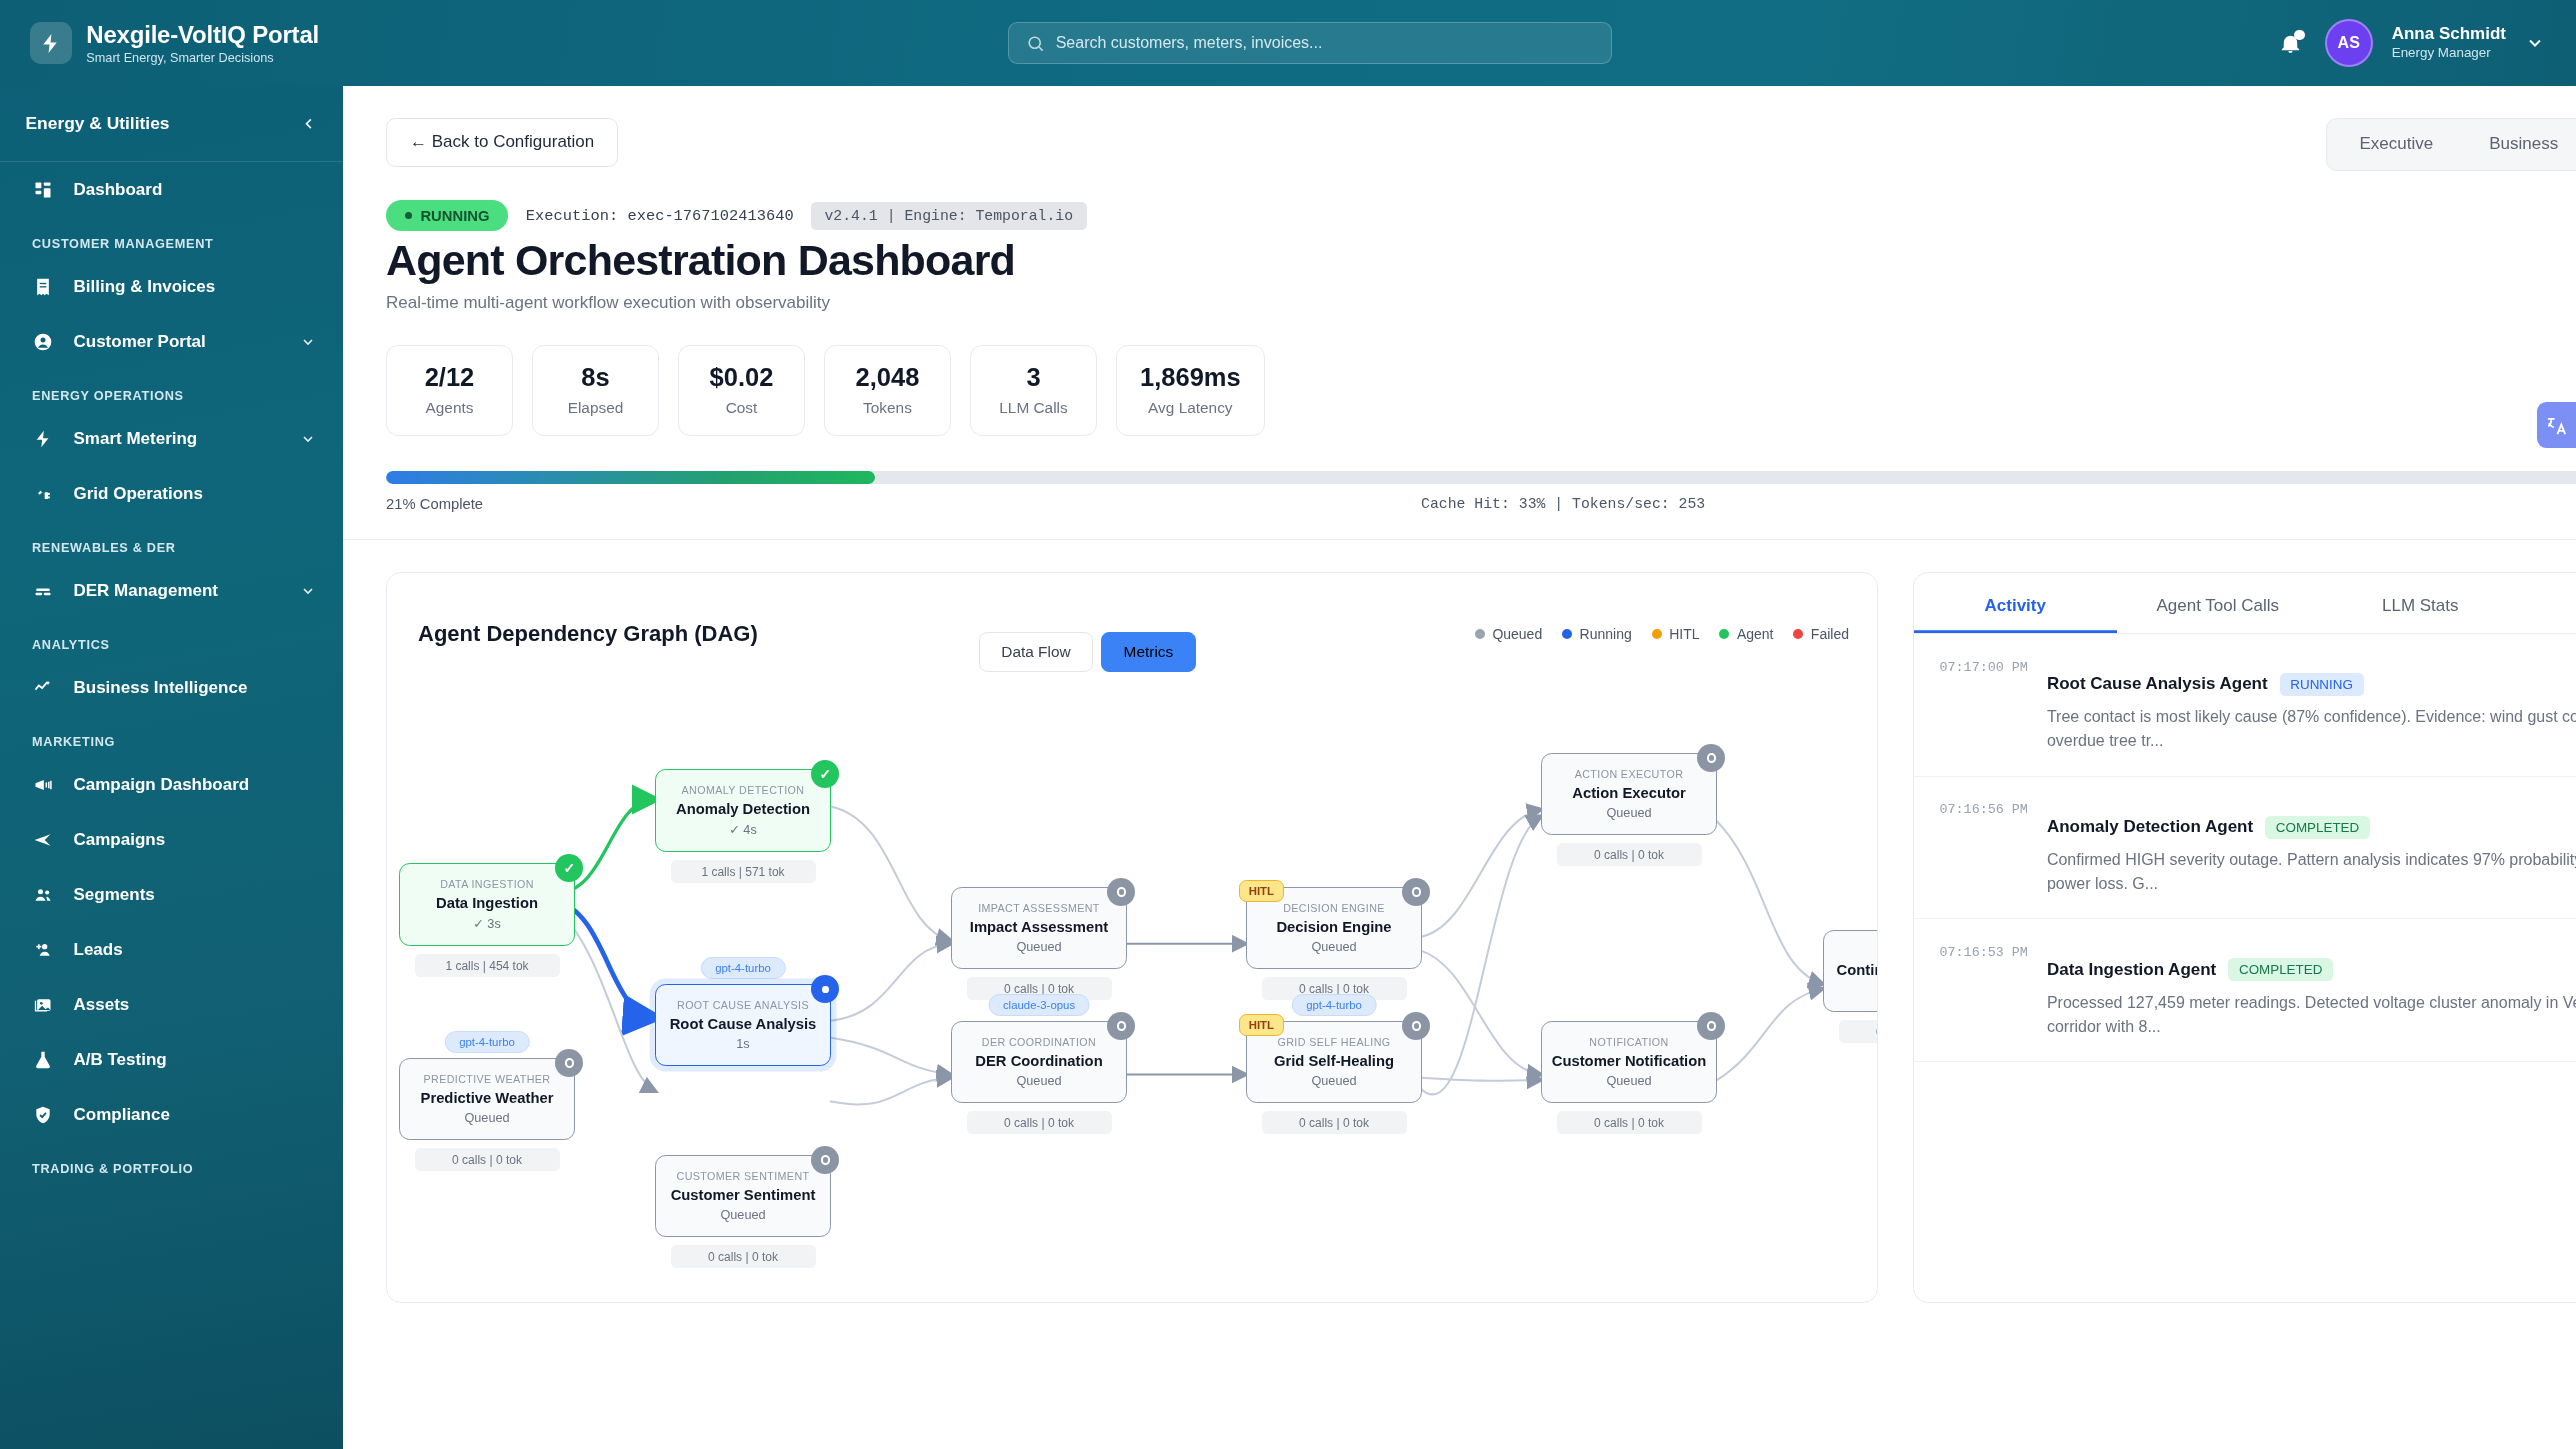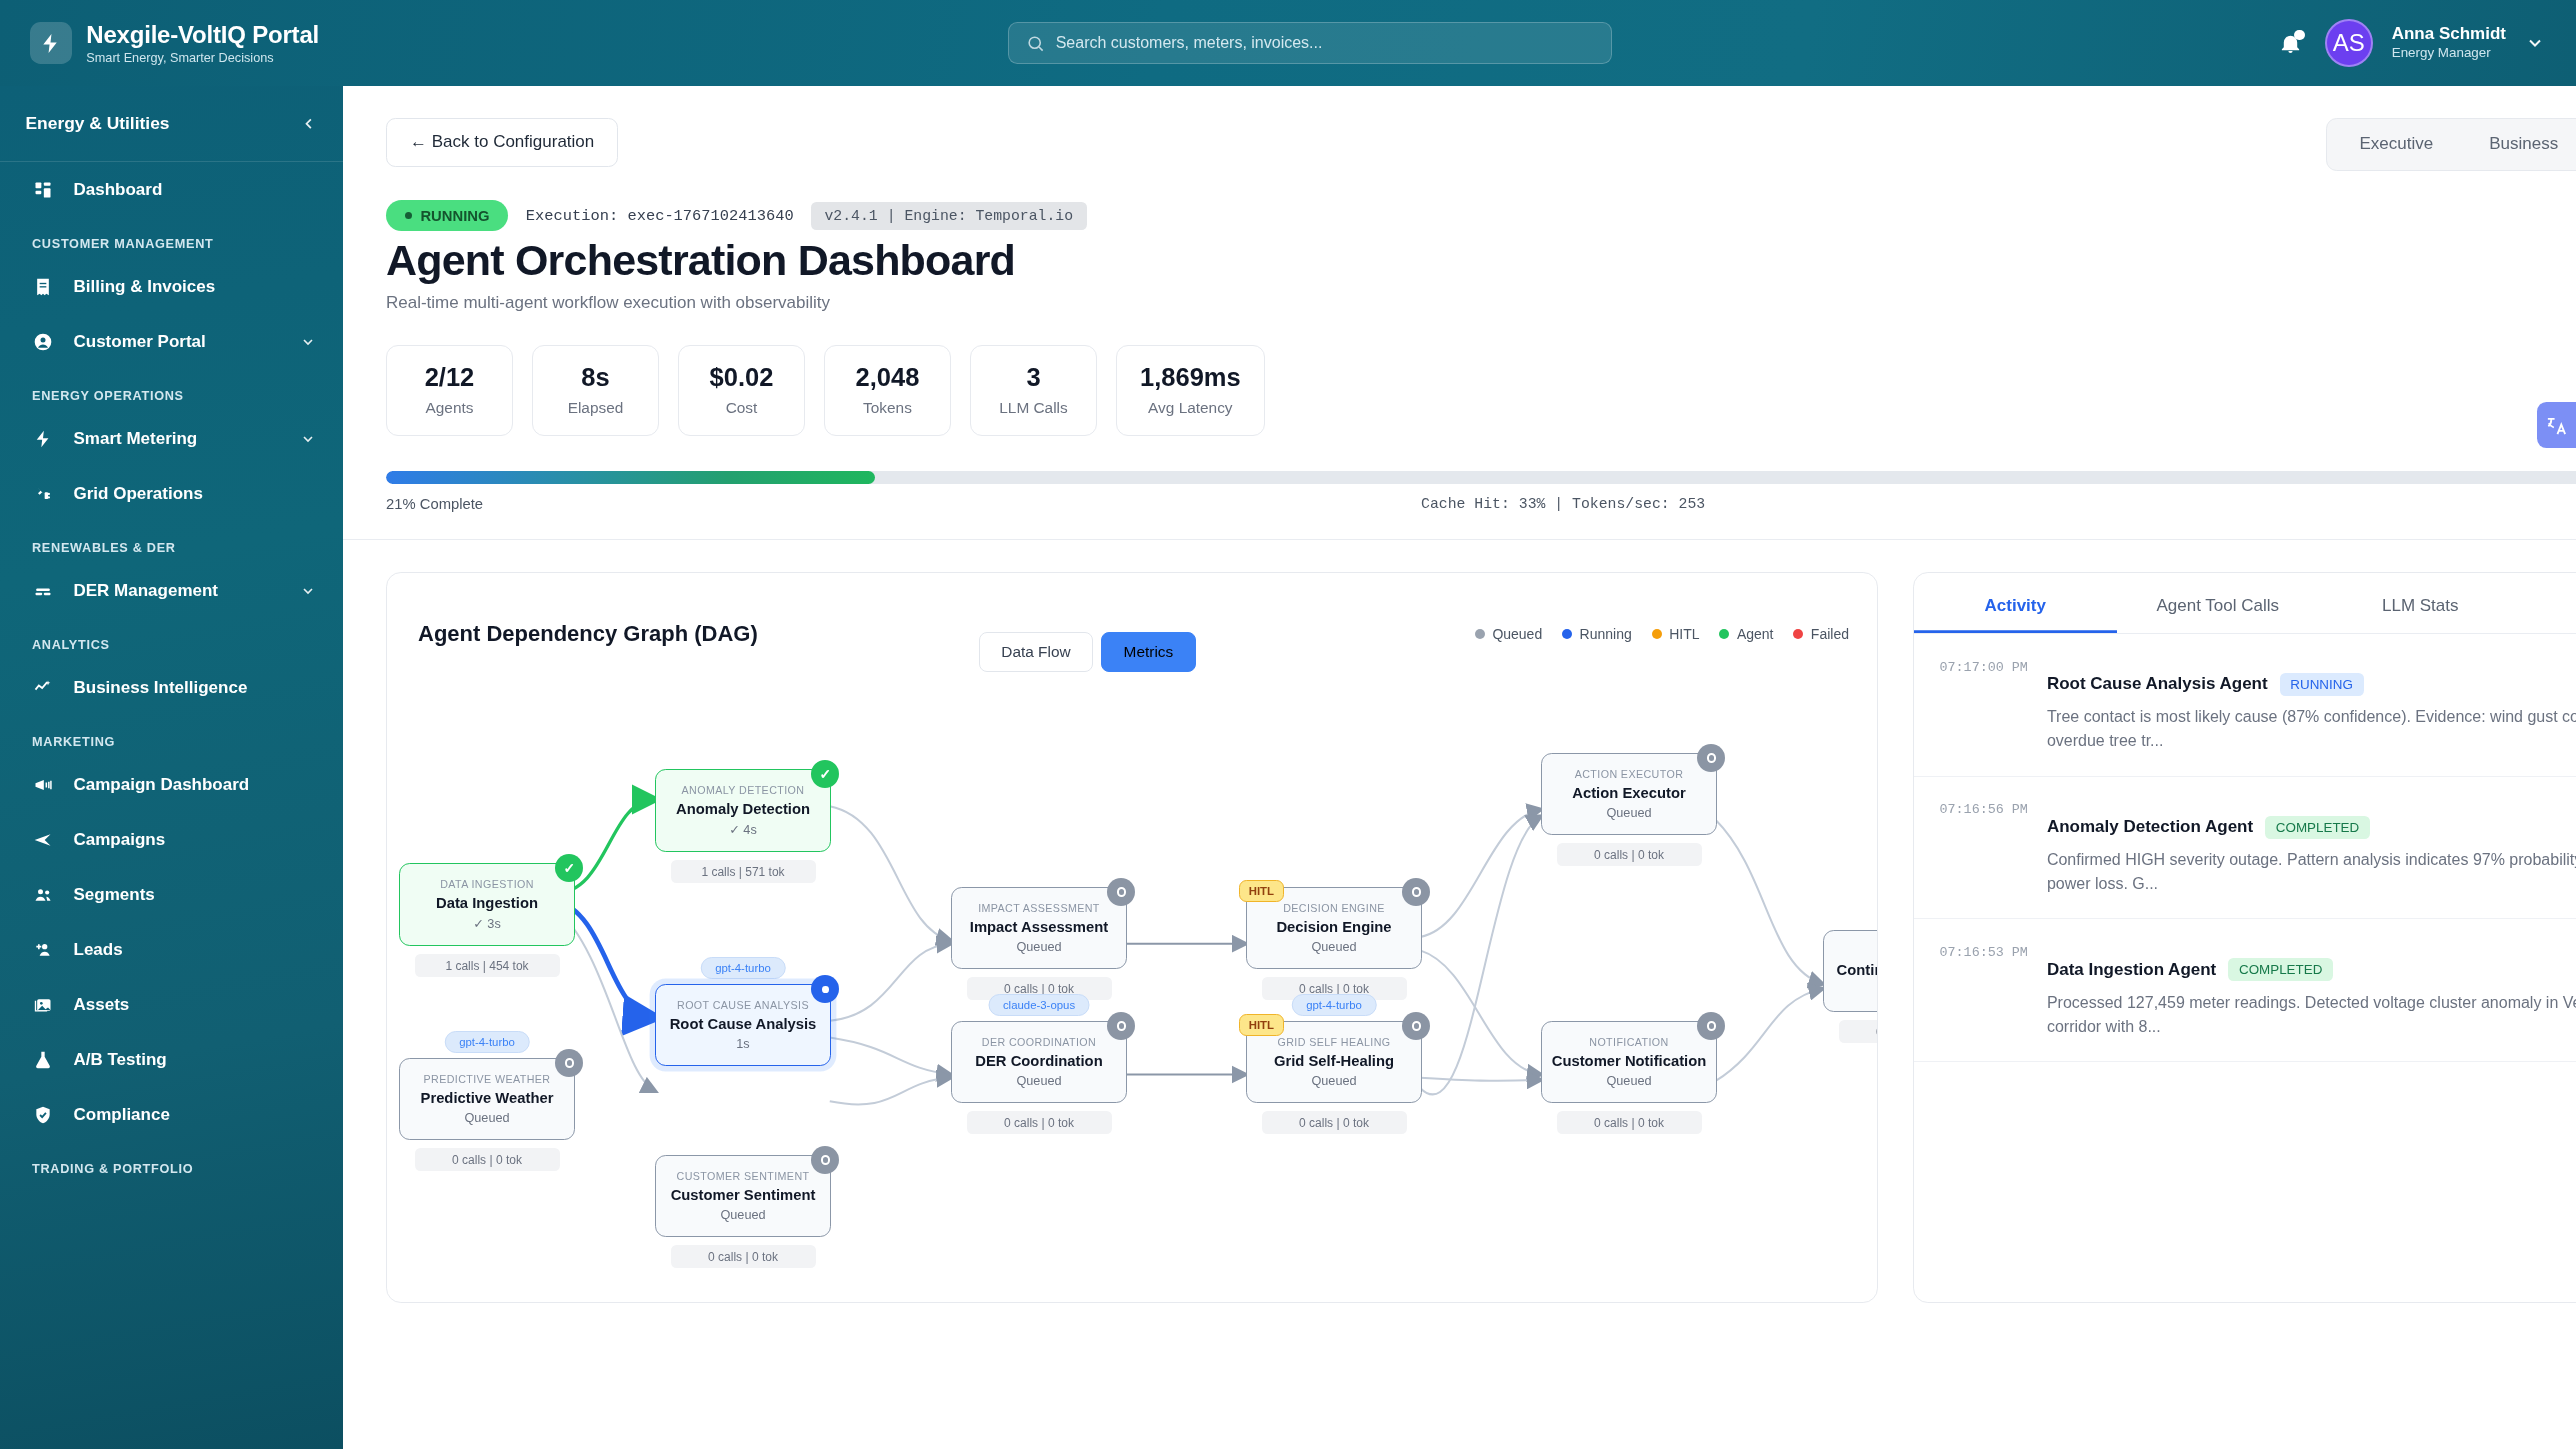--- a/index.html
+++ b/index.html
@@ -38,21 +38,21 @@
   .search-icon { width: 19px; height: 19px; flex: none; opacity: .85; }
   .search-ph { color: #d4e8ef; font-size: 16px; margin-left: 10.7px; }
 
   .topright { display: flex; align-items: center; padding-right: 31px; gap: 19px; }
   .bell { position: relative; width: 29.5px; height: 29.5px; display:flex; align-items:center; justify-content:center;}
   .bell svg { width: 23px; height: 23px; }
   .bell-dot { position: absolute; top: 1.3px; right: 0.7px; width: 10.7px; height: 10.7px; border-radius: 50%; background: #fff; }
   .avatar {
     width: 48px; height: 48px; border-radius: 50%; background: #6c3ff0;
     border: 2px solid rgba(255,255,255,0.35);
-    color: #fff; font-size: 24px; font-weight: 400;
+    color: #fff; font-size: 16px; font-weight: 700;
     display: flex; align-items: center; justify-content: center;
   }
   .userblock { line-height: 1.22; }
   .user-name { color: #fff; font-size: 17px; font-weight: 700; }
   .user-role { color: #cfe6ee; font-size: 13.4px; }
   .chev-dn { width: 20px; height: 20px; opacity: .95; }
 
   
   .sidebar {
     position: absolute; top: 86px; left: 0; width: 343px; height: 1363px;

